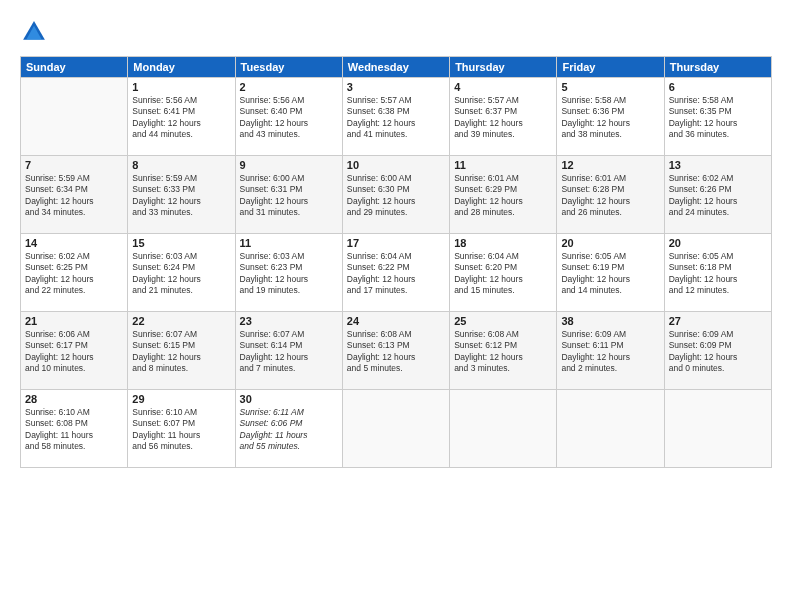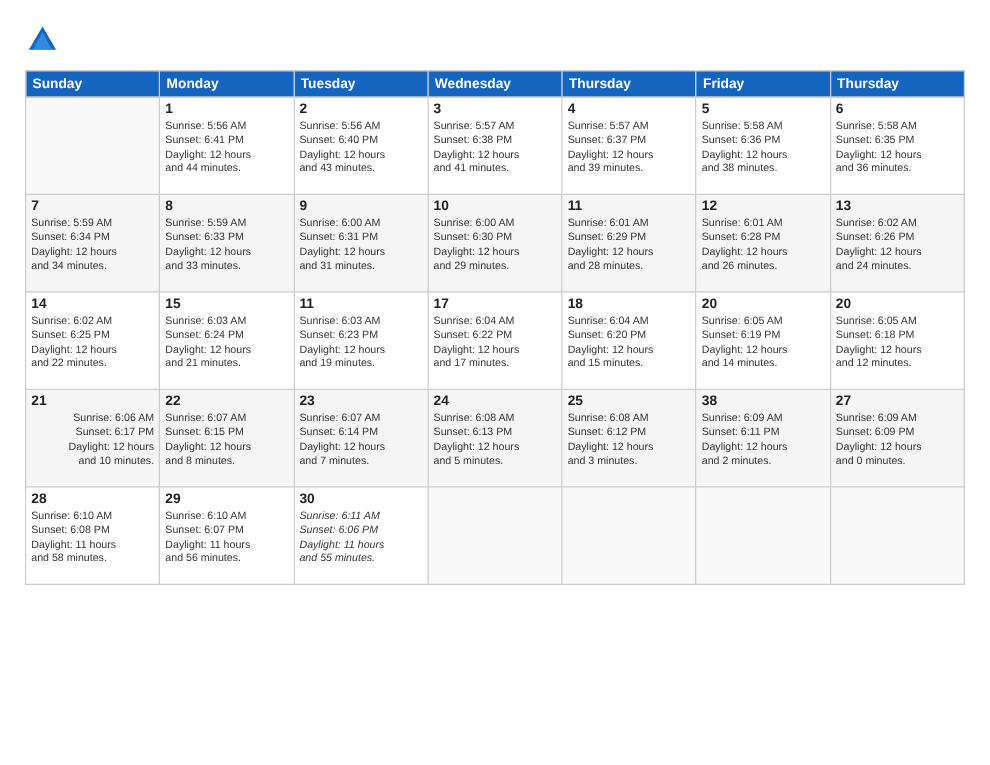--- a/index.html
+++ b/index.html
@@ -277,21 +277,21 @@
             <span class="day-num">20</span>
             <div class="day-info" style="white-space: pre-line;">Sunrise: 6:05 AM
 Sunset: 6:18 PM
 Daylight: 12 hours
 and 12 minutes.</div>
           </td>
         </tr>
         <tr>
           <td>
             <span class="day-num">21</span>
-            <div class="day-info" style="white-space: pre-line; text-align: right;">Sunrise: 6:06 AM
+            <div class="day-info" style="white-space: pre-line;">Sunrise: 6:06 AM
 Sunset: 6:17 PM
 Daylight: 12 hours
 and 10 minutes.</div>
           </td>
           <td>
             <span class="day-num">22</span>
             <div class="day-info" style="white-space: pre-line;">Sunrise: 6:07 AM
 Sunset: 6:15 PM
 Daylight: 12 hours
 and 8 minutes.</div>

